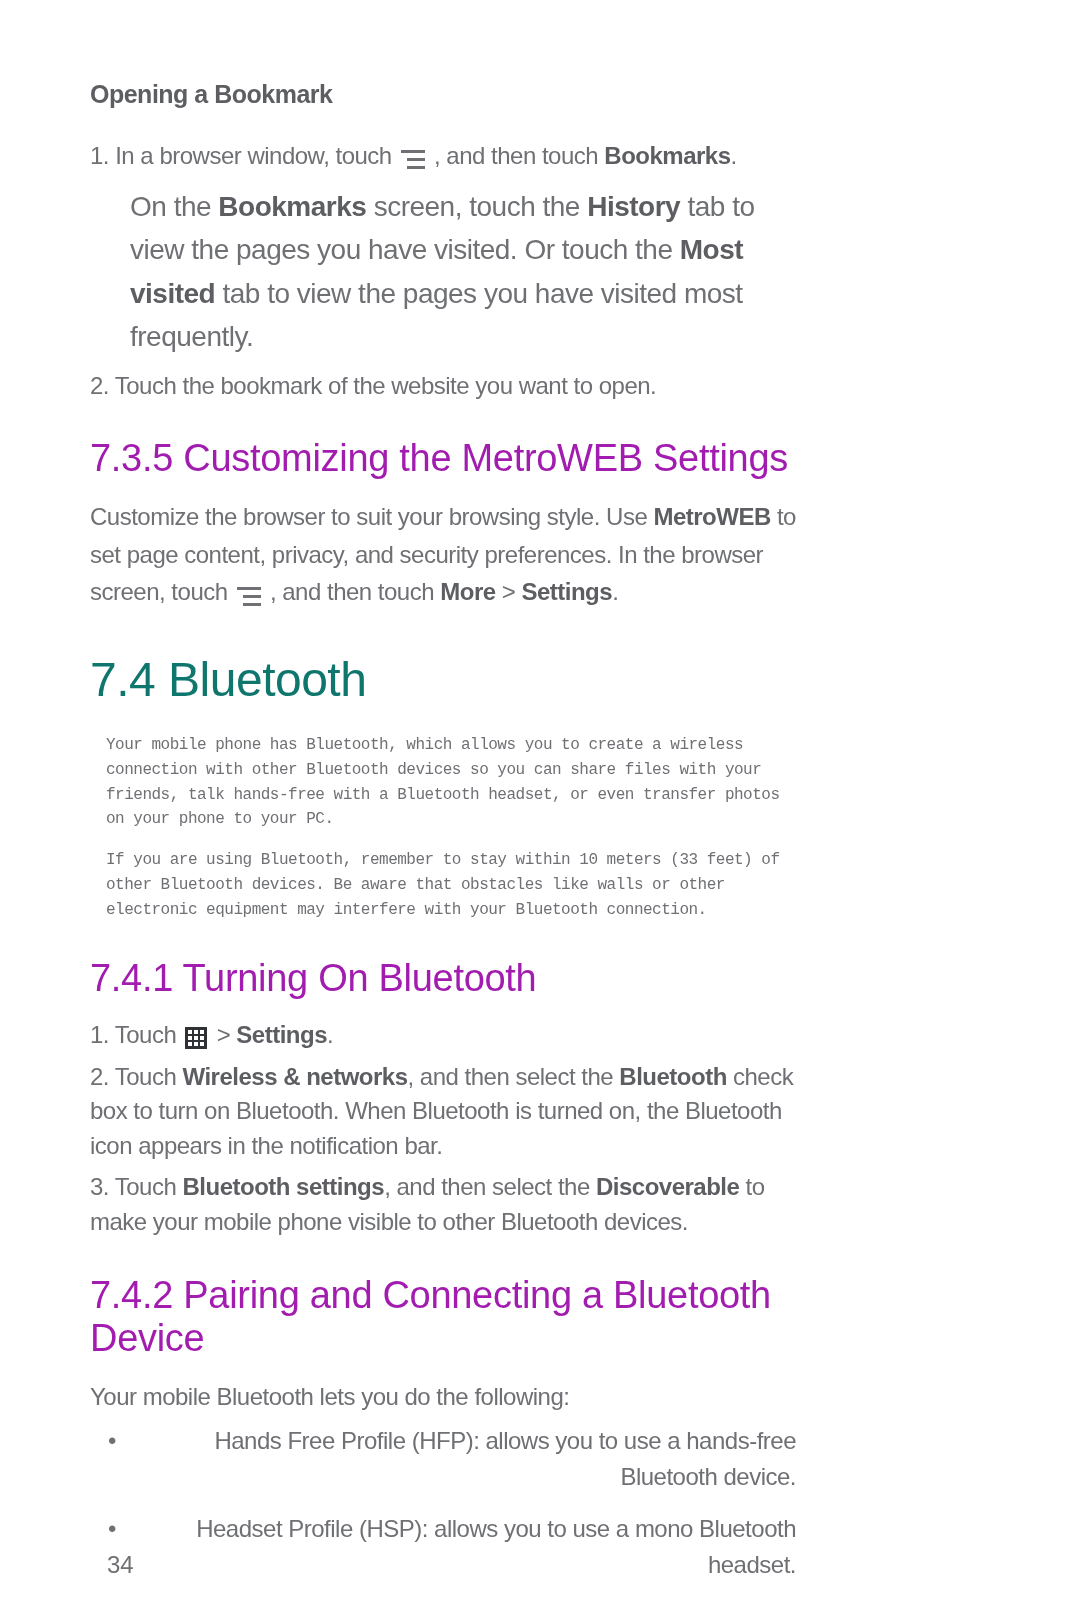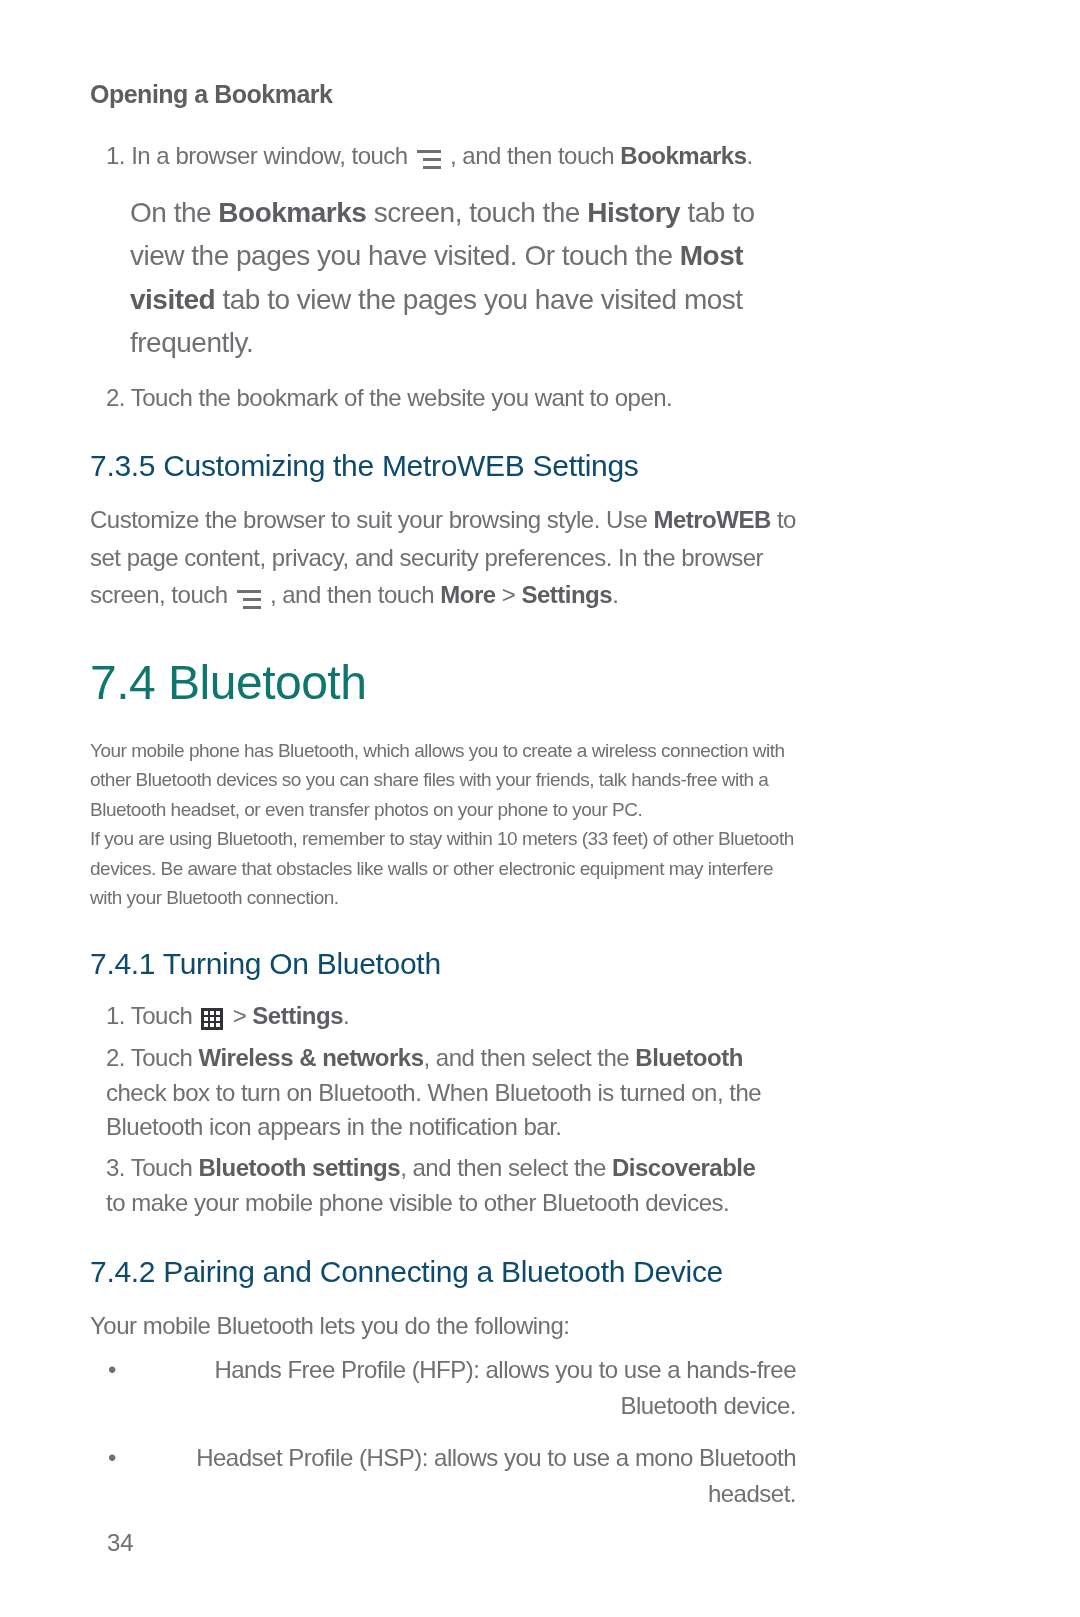--- a/index.html
+++ b/index.html
@@ -19,21 +19,21 @@
   .h-bold {
     font-weight: bold;
     color: #5d5e62;
     font-size: 25px;
     margin: 0 0 30px 0;
     letter-spacing: -0.5px;
   }
   .ol {
     list-style: none;
     padding: 0;
-    margin: 16px;
+    margin: 0;
   }
   .ol > li {
     font-size: 24px;
     line-height: 1.45;
     margin-bottom: 6px;
     color: #6f7074;
     letter-spacing: -0.5px;
   }
   .indent-block {
     margin: 10px 0 10px 40px;
@@ -43,29 +43,30 @@
     letter-spacing: -0.5px;
   }
   .para {
     font-size: 24px;
     line-height: 1.55;
     margin: 0 0 6px 0;
     color: #6f7074;
     letter-spacing: -0.5px;
   }
   .para2 {
-    font-size: 19px;
+    font-size: 16px;
     line-height: 1.55;
-    margin: 0;
-    color: #6f7074;
-    letter-spacing: -0.5px;
+    margin: 16px;
+    color: #6f7074;
+    letter-spacing: -0.5px;
+    font-family: Liberation Mono, monospace;
   }
   .h-sub {
-    font-size: 30px;
-    color: #0c4a6e;
+    font-size: 38px;
+    color: #a21caf;
     margin: 34px 0 18px 0;
     font-weight: normal;
     letter-spacing: -0.3px;
   }
   .h-main {
     font-size: 48px;
     color: #0f766e;
     margin: 40px 0 26px 0;
     font-weight: normal;
     letter-spacing: -0.5px;

